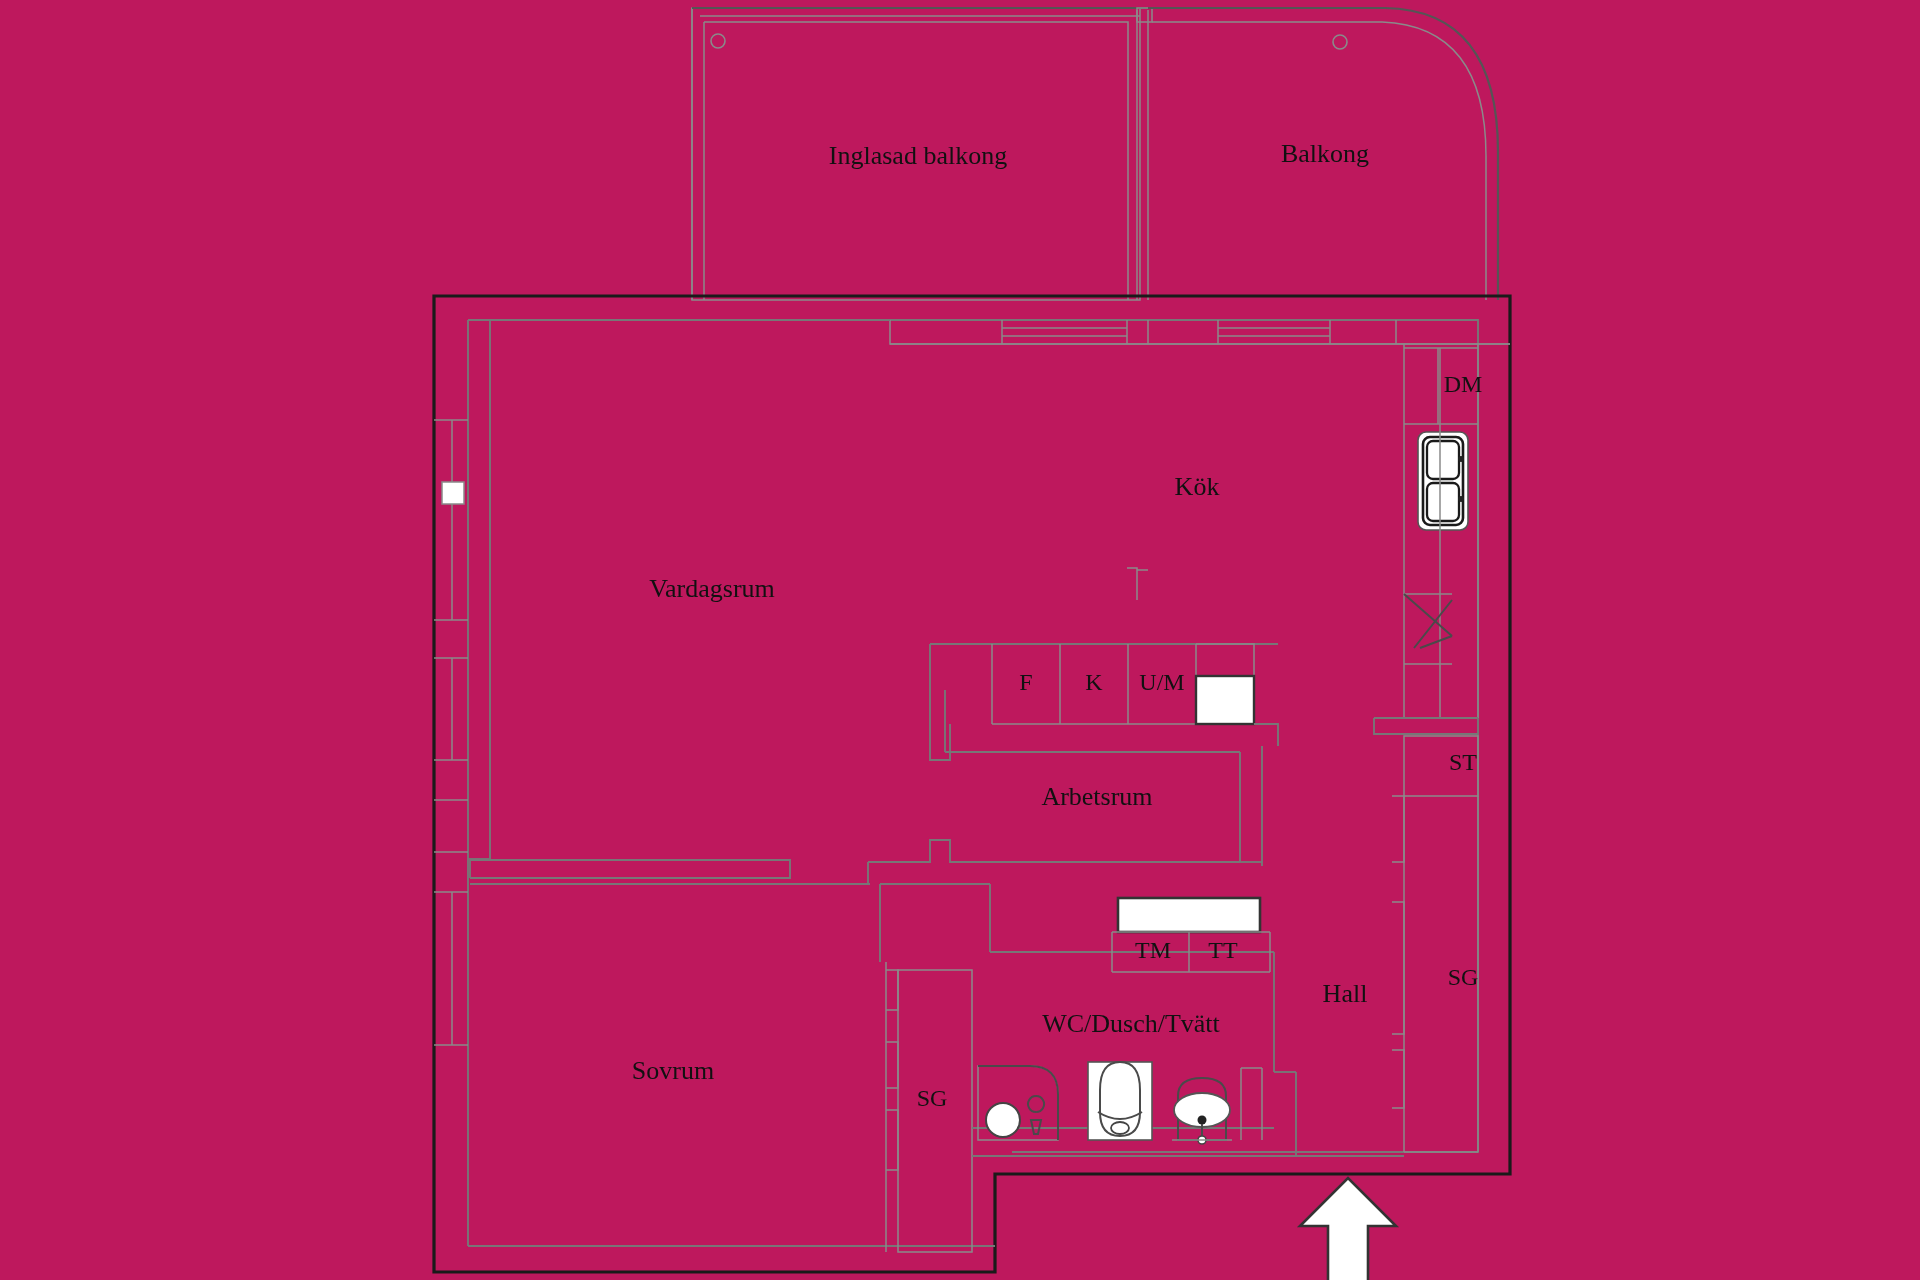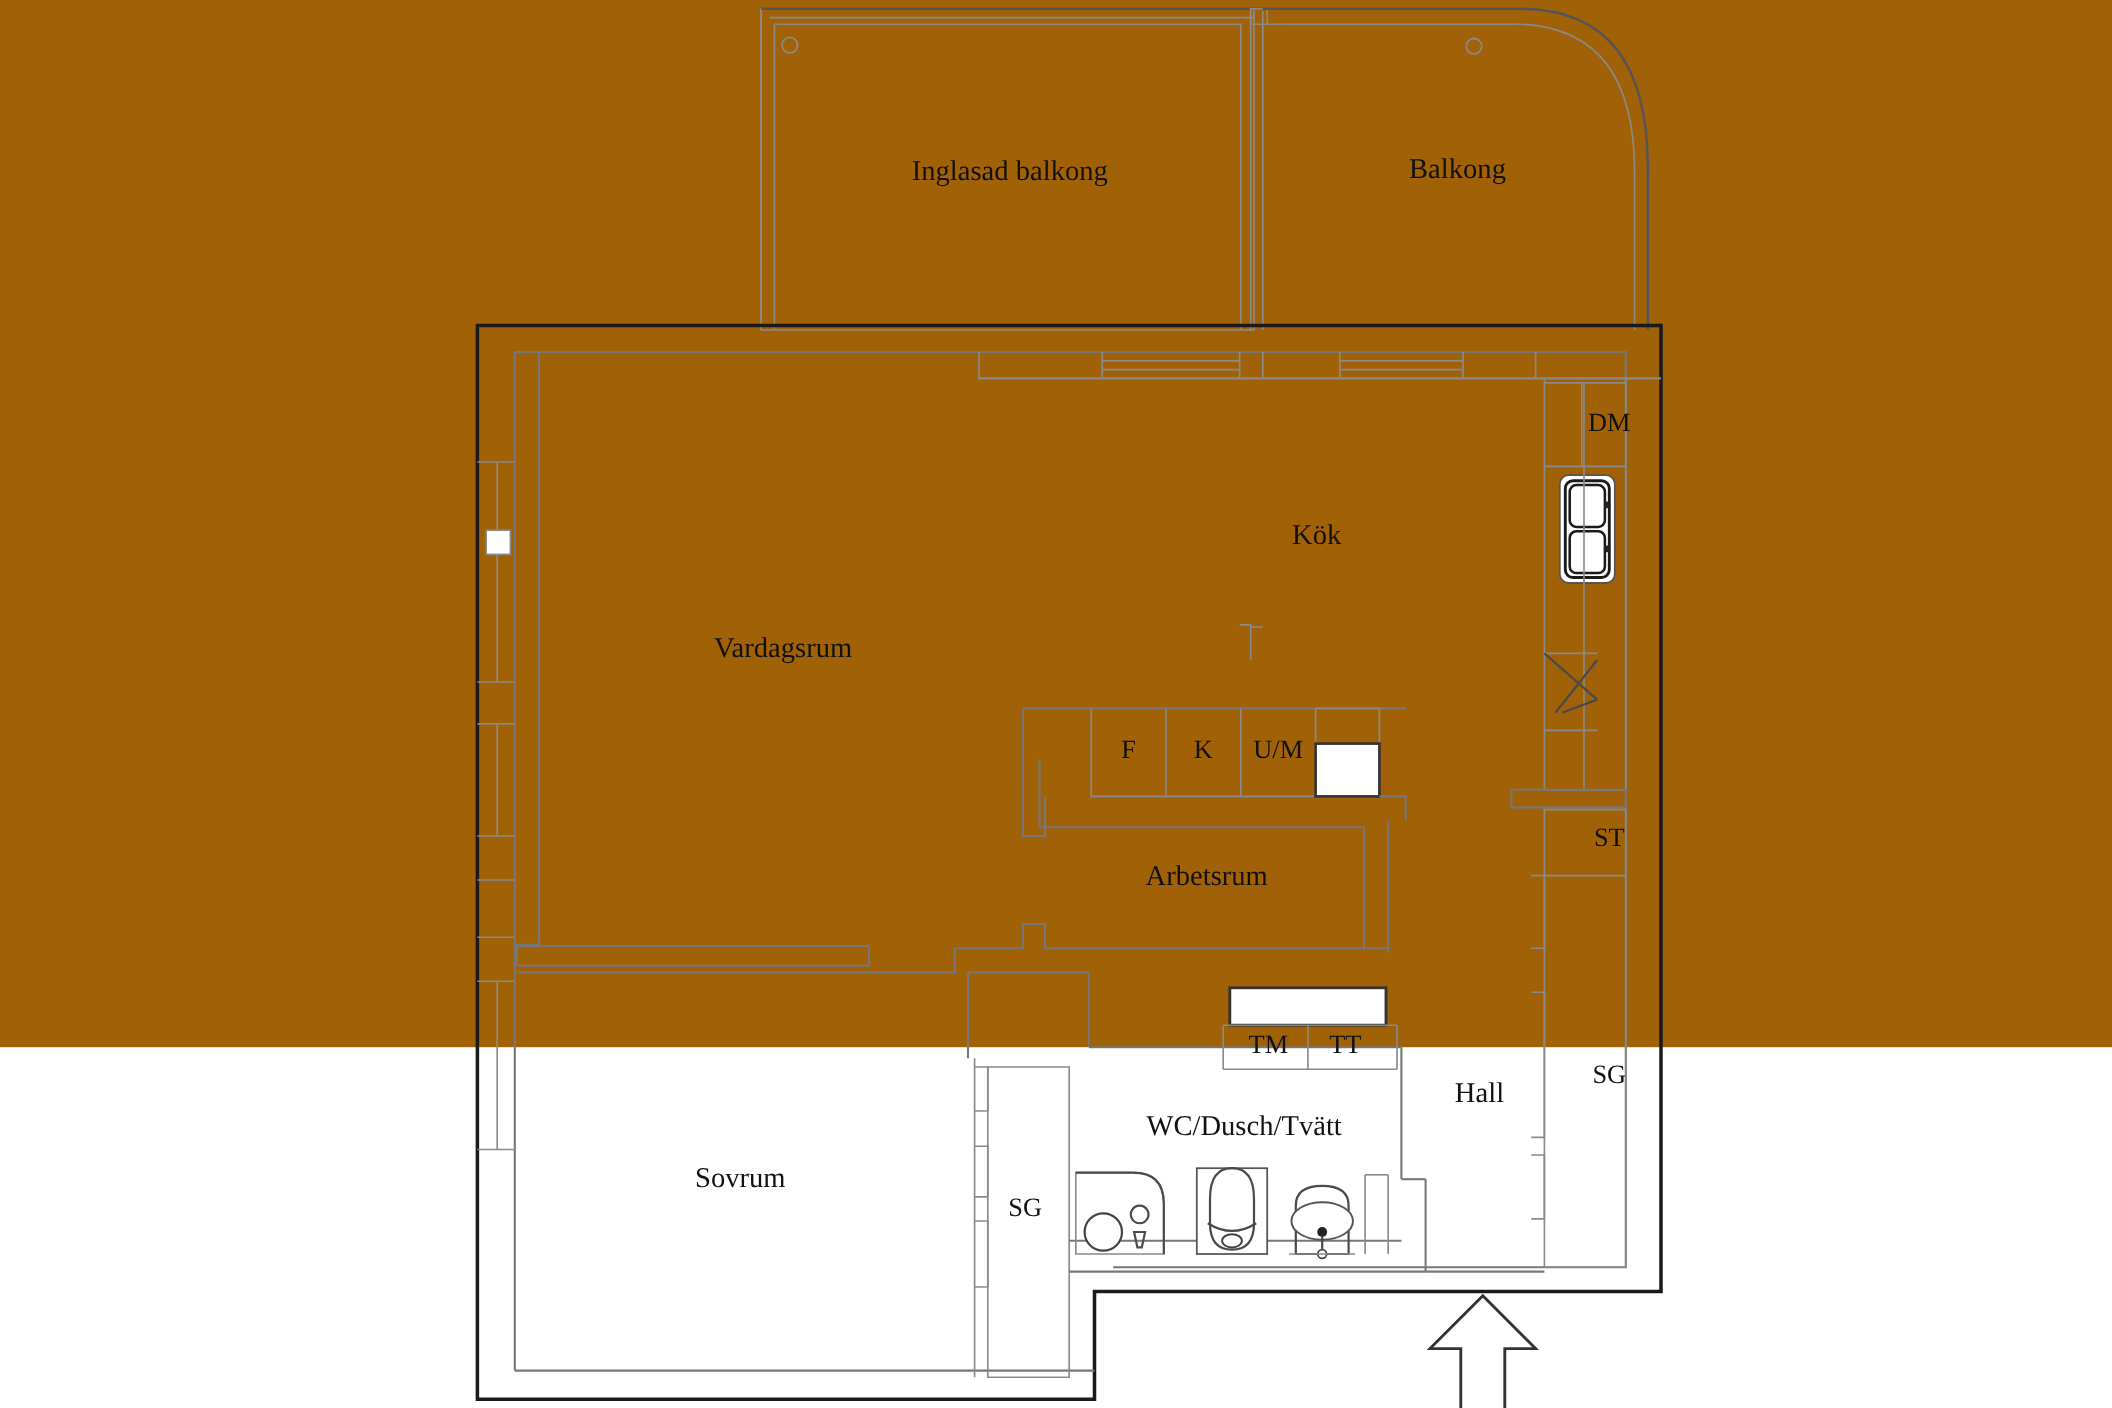--- a/index.html
+++ b/index.html
@@ -9,22 +9,22 @@
     width: 1920px;
     height: 1280px;
     overflow: hidden;
   }
   body {
     font-family: "Liberation Serif", "DejaVu Serif", serif;
   }
   #plan-root {
     position: relative;
     width: 1920px;
-    height: 952px;
-    background: #a16207;
+    height: 1280px;
+    background: #be185d;
   }
   svg#floorplan {
     display: block;
     width: 1920px;
     height: 1280px;
   }
   .wall-outer { fill: none; stroke: #1a1a1a; stroke-width: 3.2; }
   .wall-inner { fill: none; stroke: #777777; stroke-width: 1.9; }
   .wall-thin  { fill: none; stroke: #8a8a8a; stroke-width: 1.5; }
   .wall-mid   { fill: none; stroke: #555555; stroke-width: 2.2; }

